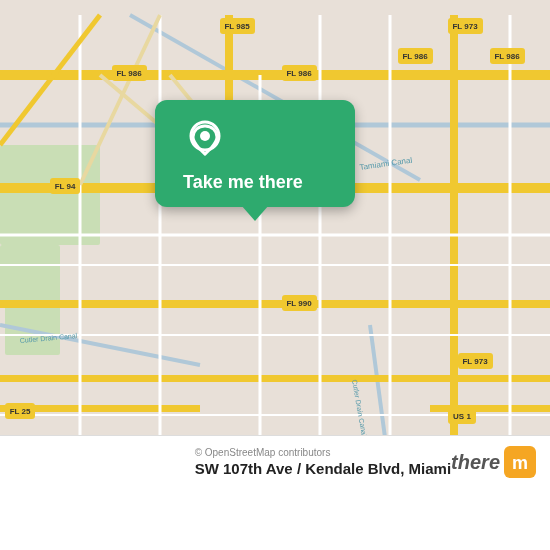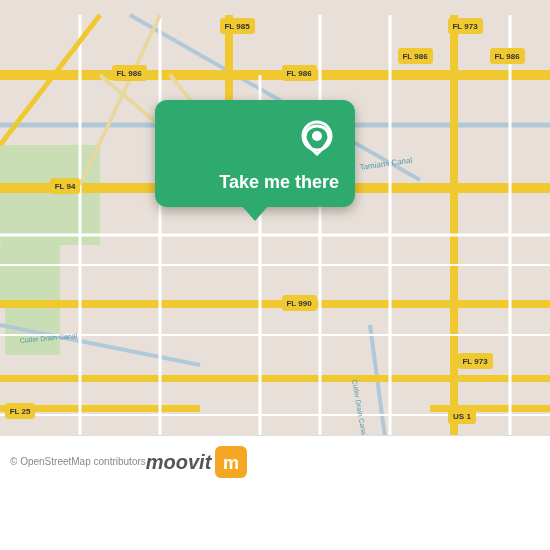--- a/index.html
+++ b/index.html
@@ -30,21 +30,21 @@
     
     #bottom-bar {
       position: absolute;
       bottom: 0;
       left: 0;
       right: 0;
       background: white;
       padding: 10px 14px 12px 10px;
       display: flex;
       align-items: center;
-      justify-content: flex-start;
+      justify-content: flex-end;
       border-top: 1px solid #ddd;
       z-index: 10;
     }
 
     #bottom-left {
       display: flex;
       flex-direction: column;
     }
 
     #attribution {
@@ -88,21 +88,21 @@
     
     #popup-card {
       position: absolute;
       top: 100px;
       left: 155px;
       width: 200px;
       background: #2eaa6e;
       border-radius: 12px;
       display: flex;
       flex-direction: column;
-      align-items: flex-end;
+      align-items: flex-start;
       padding: 18px 16px 14px 28px;
       z-index: 20;
       box-shadow: 0 4px 12px rgba(0,0,0,0.3);
     }
 
     #popup-card::after {
       content: '';
       position: absolute;
       bottom: -14px;
       left: 50%;
@@ -229,23 +229,24 @@
       <path d="M22 32 L22 44" stroke="white" stroke-width="0" fill="none"></path>
 
       <path d="M22 8 C15 8 10 13 10 19 C10 26 22 36 22 36 C22 36 34 26 34 19 C34 13 29 8 22 8 Z" fill="none" stroke="white" stroke-width="3"></path>
     </svg>
     <button id="take-me-there-btn">Take me there</button>
   </div>
 
   <div id="bottom-bar">
     <div id="bottom-left">
       <span id="attribution">© OpenStreetMap contributors</span>
+      <span id="location-name">SW 107th Ave / Kendale Blvd, Miami</span>
     </div>
     <div id="moovit-logo">
-      <span class="moovit-text">moovit</span>
+      <span class="moovit-text">there</span>
       <div class="moovit-icon">
         <svg width="28" height="28" viewBox="0 0 28 28" xmlns="http://www.w3.org/2000/svg">
           <rect width="28" height="28" fill="#f5a623" rx="5"></rect>
           <text x="14" y="21" font-size="18" text-anchor="middle" fill="white" font-weight="bold" font-family="Arial">m</text>
         </svg>
       </div>
     </div>
   </div>
 </div>
 

